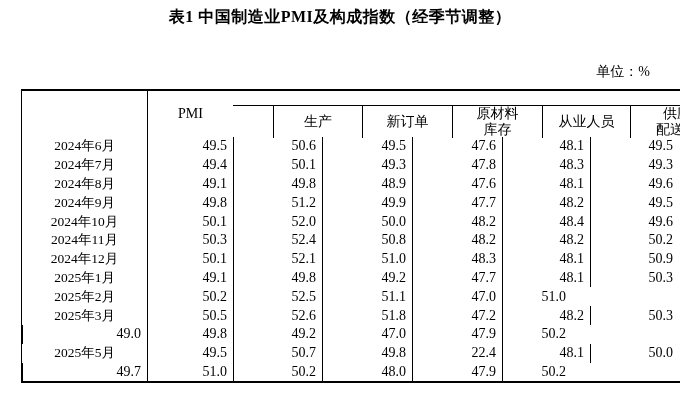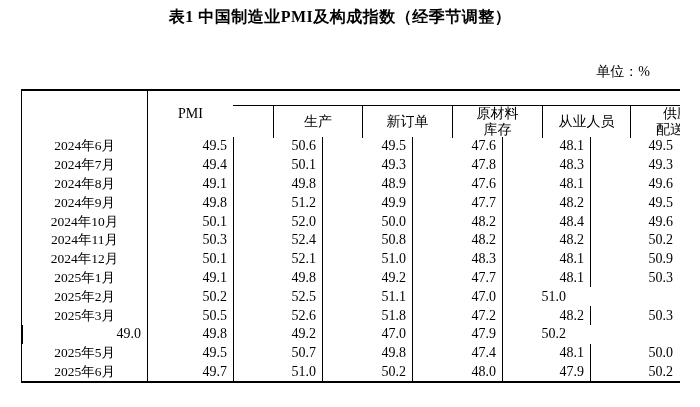--- a/index.html
+++ b/index.html
@@ -177,26 +177,25 @@
           <div class="td td-num">49.2</div>
           <div class="td td-num">47.0</div>
           <div class="td td-num">47.9</div>
           <div class="td td-num td-last">50.2</div>
         </div>
         <div class="tr">
           <div class="td td-label">2025年5月</div>
           <div class="td td-num">49.5</div>
           <div class="td td-num">50.7</div>
           <div class="td td-num">49.8</div>
-          <div class="td td-num">47.4</div>
+          <div class="td td-num">22.4</div>
           <div class="td td-num">48.1</div>
           <div class="td td-num td-last">50.0</div>
         </div>
         <div class="tr">
-          <div class="td td-label">2025年6月</div>
           <div class="td td-num">49.7</div>
           <div class="td td-num">51.0</div>
           <div class="td td-num">50.2</div>
           <div class="td td-num">48.0</div>
           <div class="td td-num">47.9</div>
           <div class="td td-num td-last">50.2</div>
         </div>
       </div>
   </div>
 

